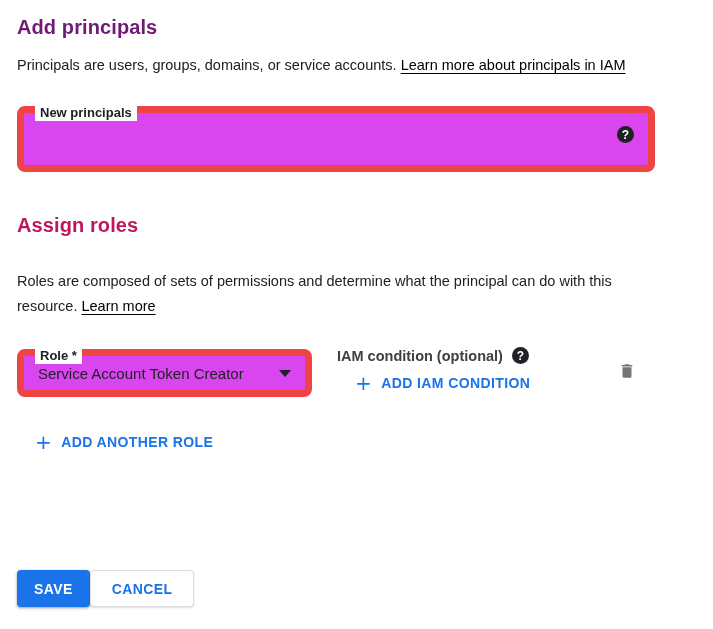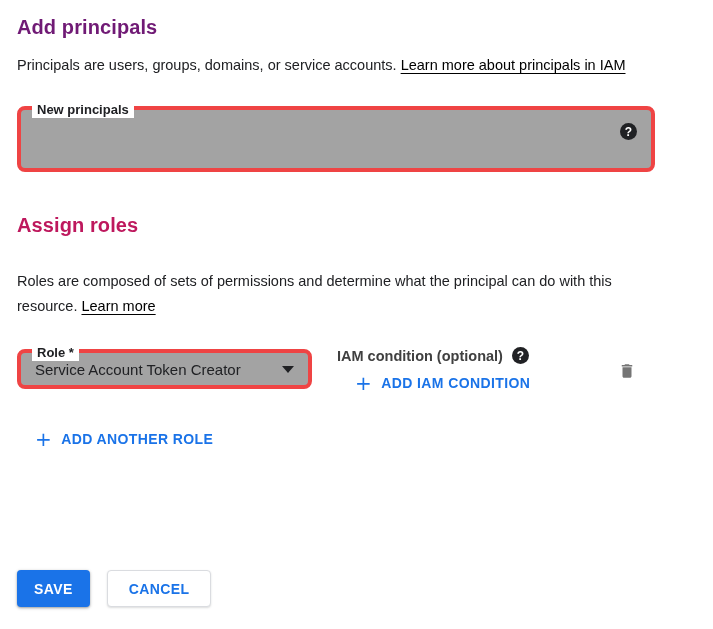--- a/index.html
+++ b/index.html
@@ -7,21 +7,21 @@
     font-family:"Liberation Sans", sans-serif; color:#202124; }
   .container { padding:16px 17px 0 17px; position:relative; width:713px; height:629px; }
 
   .page-title { font-size:20px; font-weight:700; color:#701a75; letter-spacing:0.1px; }
 
   .intro { margin-top:14px; font-size:14.5px; line-height:25px; max-width:655px; color:#202124; }
   .roles-desc { margin-top:32px; font-size:14.5px; line-height:25px; max-width:620px; color:#202124; }
   a.link { color:#000000; text-decoration:underline; text-underline-offset:3px; text-decoration-thickness:1px; cursor:pointer; }
 
   
-  .outlined-field { position:relative; border:4px solid #ef4444; border-radius:8px; background:#a3a3a3; }
+  .outlined-field { position:relative; border:7px solid #ef4444; border-radius:8px; background:#d946ef; }
   .outlined-field .float-label { position:absolute; top:-9px; left:11px; background:#fff;
     padding:0 5px; font-size:13px; font-weight:700; color:#202124; line-height:17px; white-space:nowrap; }
 
   .principals-field { margin-top:28px; width:638px; height:66px; }
   .principals-inner { display:flex; align-items:flex-start; padding:10px 14px 0 10px; }
 
   .chip { display:inline-flex; align-items:center; background:#e8eaed; border-radius:14px;
     height:26px; padding:0 5px 0 13px; font-size:15px; color:#202124; max-width:560px; }
   .chip-label { white-space:nowrap; }
   .chip-x { margin-left:7px; width:18px; height:18px; border-radius:50%; background:#9aa0a6;
@@ -31,40 +31,40 @@
   .help-icon { width:17px; height:17px; border-radius:50%; background:#202124; color:#fff;
     font-size:12px; font-weight:700; display:inline-flex; align-items:center; justify-content:center;
     cursor:pointer; flex:none; line-height:1; }
   .principals-help { margin-left:auto; margin-top:3px; }
 
   .section-title { margin-top:42px; font-size:20px; font-weight:700; color:#be185d; letter-spacing:0.1px; }
 
   .role-row { margin-top:30px; display:flex; align-items:flex-start; }
 
   .role-col { width:295px; flex:none; }
-  .role-select { width:295px; height:40px; display:flex; align-items:center; padding:0 14px 0 14px; cursor:pointer; }
+  .role-select { width:295px; height:48px; display:flex; align-items:center; padding:0 14px 0 14px; cursor:pointer; }
   .role-value { font-size:15px; color:#202124; flex:1; white-space:nowrap; overflow:hidden; }
   .caret-down { width:0; height:0; border-left:6px solid transparent; border-right:6px solid transparent;
     border-top:7px solid #202124; margin-left:8px; flex:none; }
   .role-helper { margin-top:9px; margin-left:10px; width:282px; font-size:14px; line-height:22px; color:#5f6368; }
 
   .iam-col { margin-left:25px; flex:none; }
   .iam-label-row { display:flex; align-items:center; gap:9px; margin-top:-2px; }
   .iam-label { font-size:14.5px; font-weight:700; color:#404040; }
   .blue-action { display:inline-flex; align-items:center; gap:9px; color:#1a73e8; cursor:pointer;
     font-size:14px; font-weight:700; letter-spacing:0.4px; }
   .plus-glyph { font-size:20px; font-weight:500; line-height:18px; font-family:"DejaVu Sans", sans-serif; }
   .iam-add { margin-top:10px; margin-left:18px; }
 
   .trash-btn { margin-left:auto; margin-right:58px; margin-top:10px; background:none; border:none;
     cursor:pointer; padding:2px; }
 
   .add-role { margin-top:36px; margin-left:18px; }
 
-  .btn-row { position:absolute; left:17px; top:570px; display:flex; gap:17px; }
+  .btn-row { position:absolute; left:17px; top:570px; display:flex; }
   .btn { height:37px; border-radius:4px; font-family:"Liberation Sans", sans-serif;
     font-size:14px; font-weight:700; letter-spacing:0.4px; cursor:pointer; }
   .btn-primary { background:#1a73e8; color:#ffffff; border:none; padding:0 17px;
     box-shadow:0 1px 2px rgba(60,64,67,0.35), 0 1px 3px 1px rgba(60,64,67,0.15); }
   .btn-secondary { background:#ffffff; color:#1a73e8; border:1px solid #dadce0; padding:0 21px;
     box-shadow:0 1px 2px rgba(60,64,67,0.18); }
 </style>
 </head>
 <body>
 

